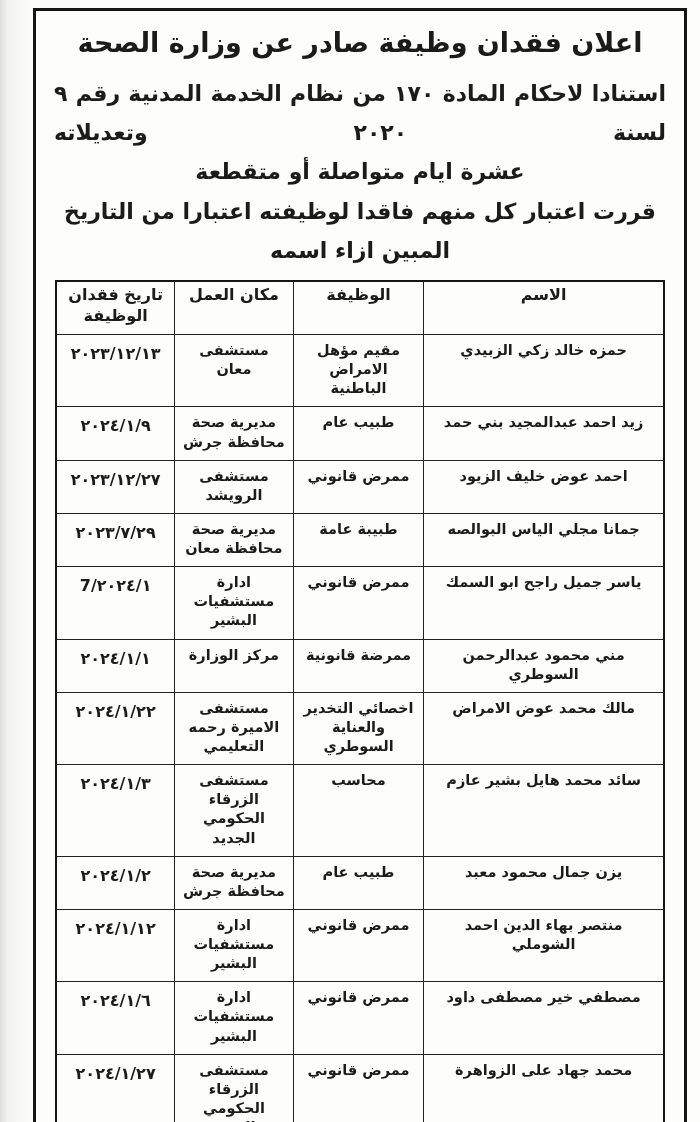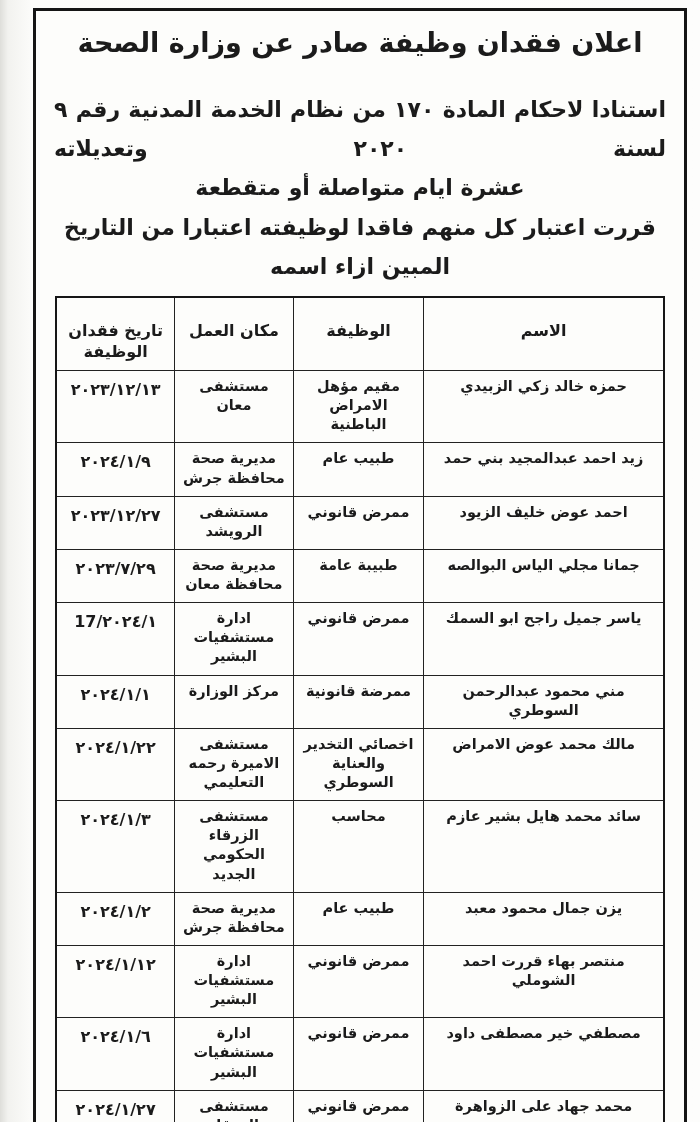--- a/index.html
+++ b/index.html
@@ -25,21 +25,21 @@
     height: 1140px; 
     border: 3px solid #151515;
     background: #fdfdfb;
     box-sizing: border-box;
     padding: 10px 16px 0 16px;
   }
   .doc-title {
     text-align: center;
     font-size: 27px;
     letter-spacing: 0;
-    margin: 4px 0 30px 0;
+    margin: 4px 0 14px 0;
     line-height: 1.3;
   }
   .intro {
     font-size: 22px;
     line-height: 1.78;
     margin: 0 2px 10px 2px;
   }
   .intro-line {
     text-align: center;
     white-space: normal;
@@ -59,21 +59,21 @@
   .announcement-table td {
     border: 1.8px solid #222;
     text-align: center;
     vertical-align: top;
     padding: 6px 6px 8px 6px;
     overflow: hidden;
   }
   .announcement-table th {
     font-size: 16px;
     line-height: 1.35;
-    padding-top: 22px;
+    padding-top: 2px;
     padding-bottom: 7px;
   }
   .announcement-table td {
     font-size: 14.5px;
     line-height: 1.32;
   }
   td.loss-date-cell {
     font-size: 16px;
     letter-spacing: 0.5px;
     padding-top: 8px;
@@ -133,21 +133,21 @@
         <tr>
           <td class="employee-name-cell">جمانا مجلي الياس البوالصه</td>
           <td class="job-title-cell">طبيبة عامة</td>
           <td class="workplace-cell">مديرية صحة محافظة معان</td>
           <td class="loss-date-cell">٢٠٢٣/٧/٢٩</td>
         </tr>
         <tr>
           <td class="employee-name-cell">ياسر جميل راجح ابو السمك</td>
           <td class="job-title-cell">ممرض قانوني</td>
           <td class="workplace-cell">ادارة مستشفيات البشير</td>
-          <td class="loss-date-cell">٢٠٢٤/١/17</td>
+          <td class="loss-date-cell">٢٠٢٤/١/7</td>
         </tr>
         <tr>
           <td class="employee-name-cell">مني محمود عبدالرحمن السوطري</td>
           <td class="job-title-cell">ممرضة قانونية</td>
           <td class="workplace-cell">مركز الوزارة</td>
           <td class="loss-date-cell">٢٠٢٤/١/١</td>
         </tr>
         <tr>
           <td class="employee-name-cell">مالك محمد عوض الامراض</td>
           <td class="job-title-cell">اخصائي التخدير والعناية السوطري</td>
@@ -160,21 +160,21 @@
           <td class="workplace-cell">مستشفى الزرقاء الحكومي الجديد</td>
           <td class="loss-date-cell">٢٠٢٤/١/٣</td>
         </tr>
         <tr>
           <td class="employee-name-cell">يزن جمال محمود معبد</td>
           <td class="job-title-cell">طبيب عام</td>
           <td class="workplace-cell">مديرية صحة محافظة جرش</td>
           <td class="loss-date-cell">٢٠٢٤/١/٢</td>
         </tr>
         <tr>
-          <td class="employee-name-cell">منتصر بهاء قررت احمد الشوملي</td>
+          <td class="employee-name-cell">منتصر بهاء الدين احمد الشوملي</td>
           <td class="job-title-cell">ممرض قانوني</td>
           <td class="workplace-cell">ادارة مستشفيات البشير</td>
           <td class="loss-date-cell">٢٠٢٤/١/١٢</td>
         </tr>
         <tr>
           <td class="employee-name-cell">مصطفي خير مصطفى داود</td>
           <td class="job-title-cell">ممرض قانوني</td>
           <td class="workplace-cell">ادارة مستشفيات البشير</td>
           <td class="loss-date-cell">٢٠٢٤/١/٦</td>
         </tr>

